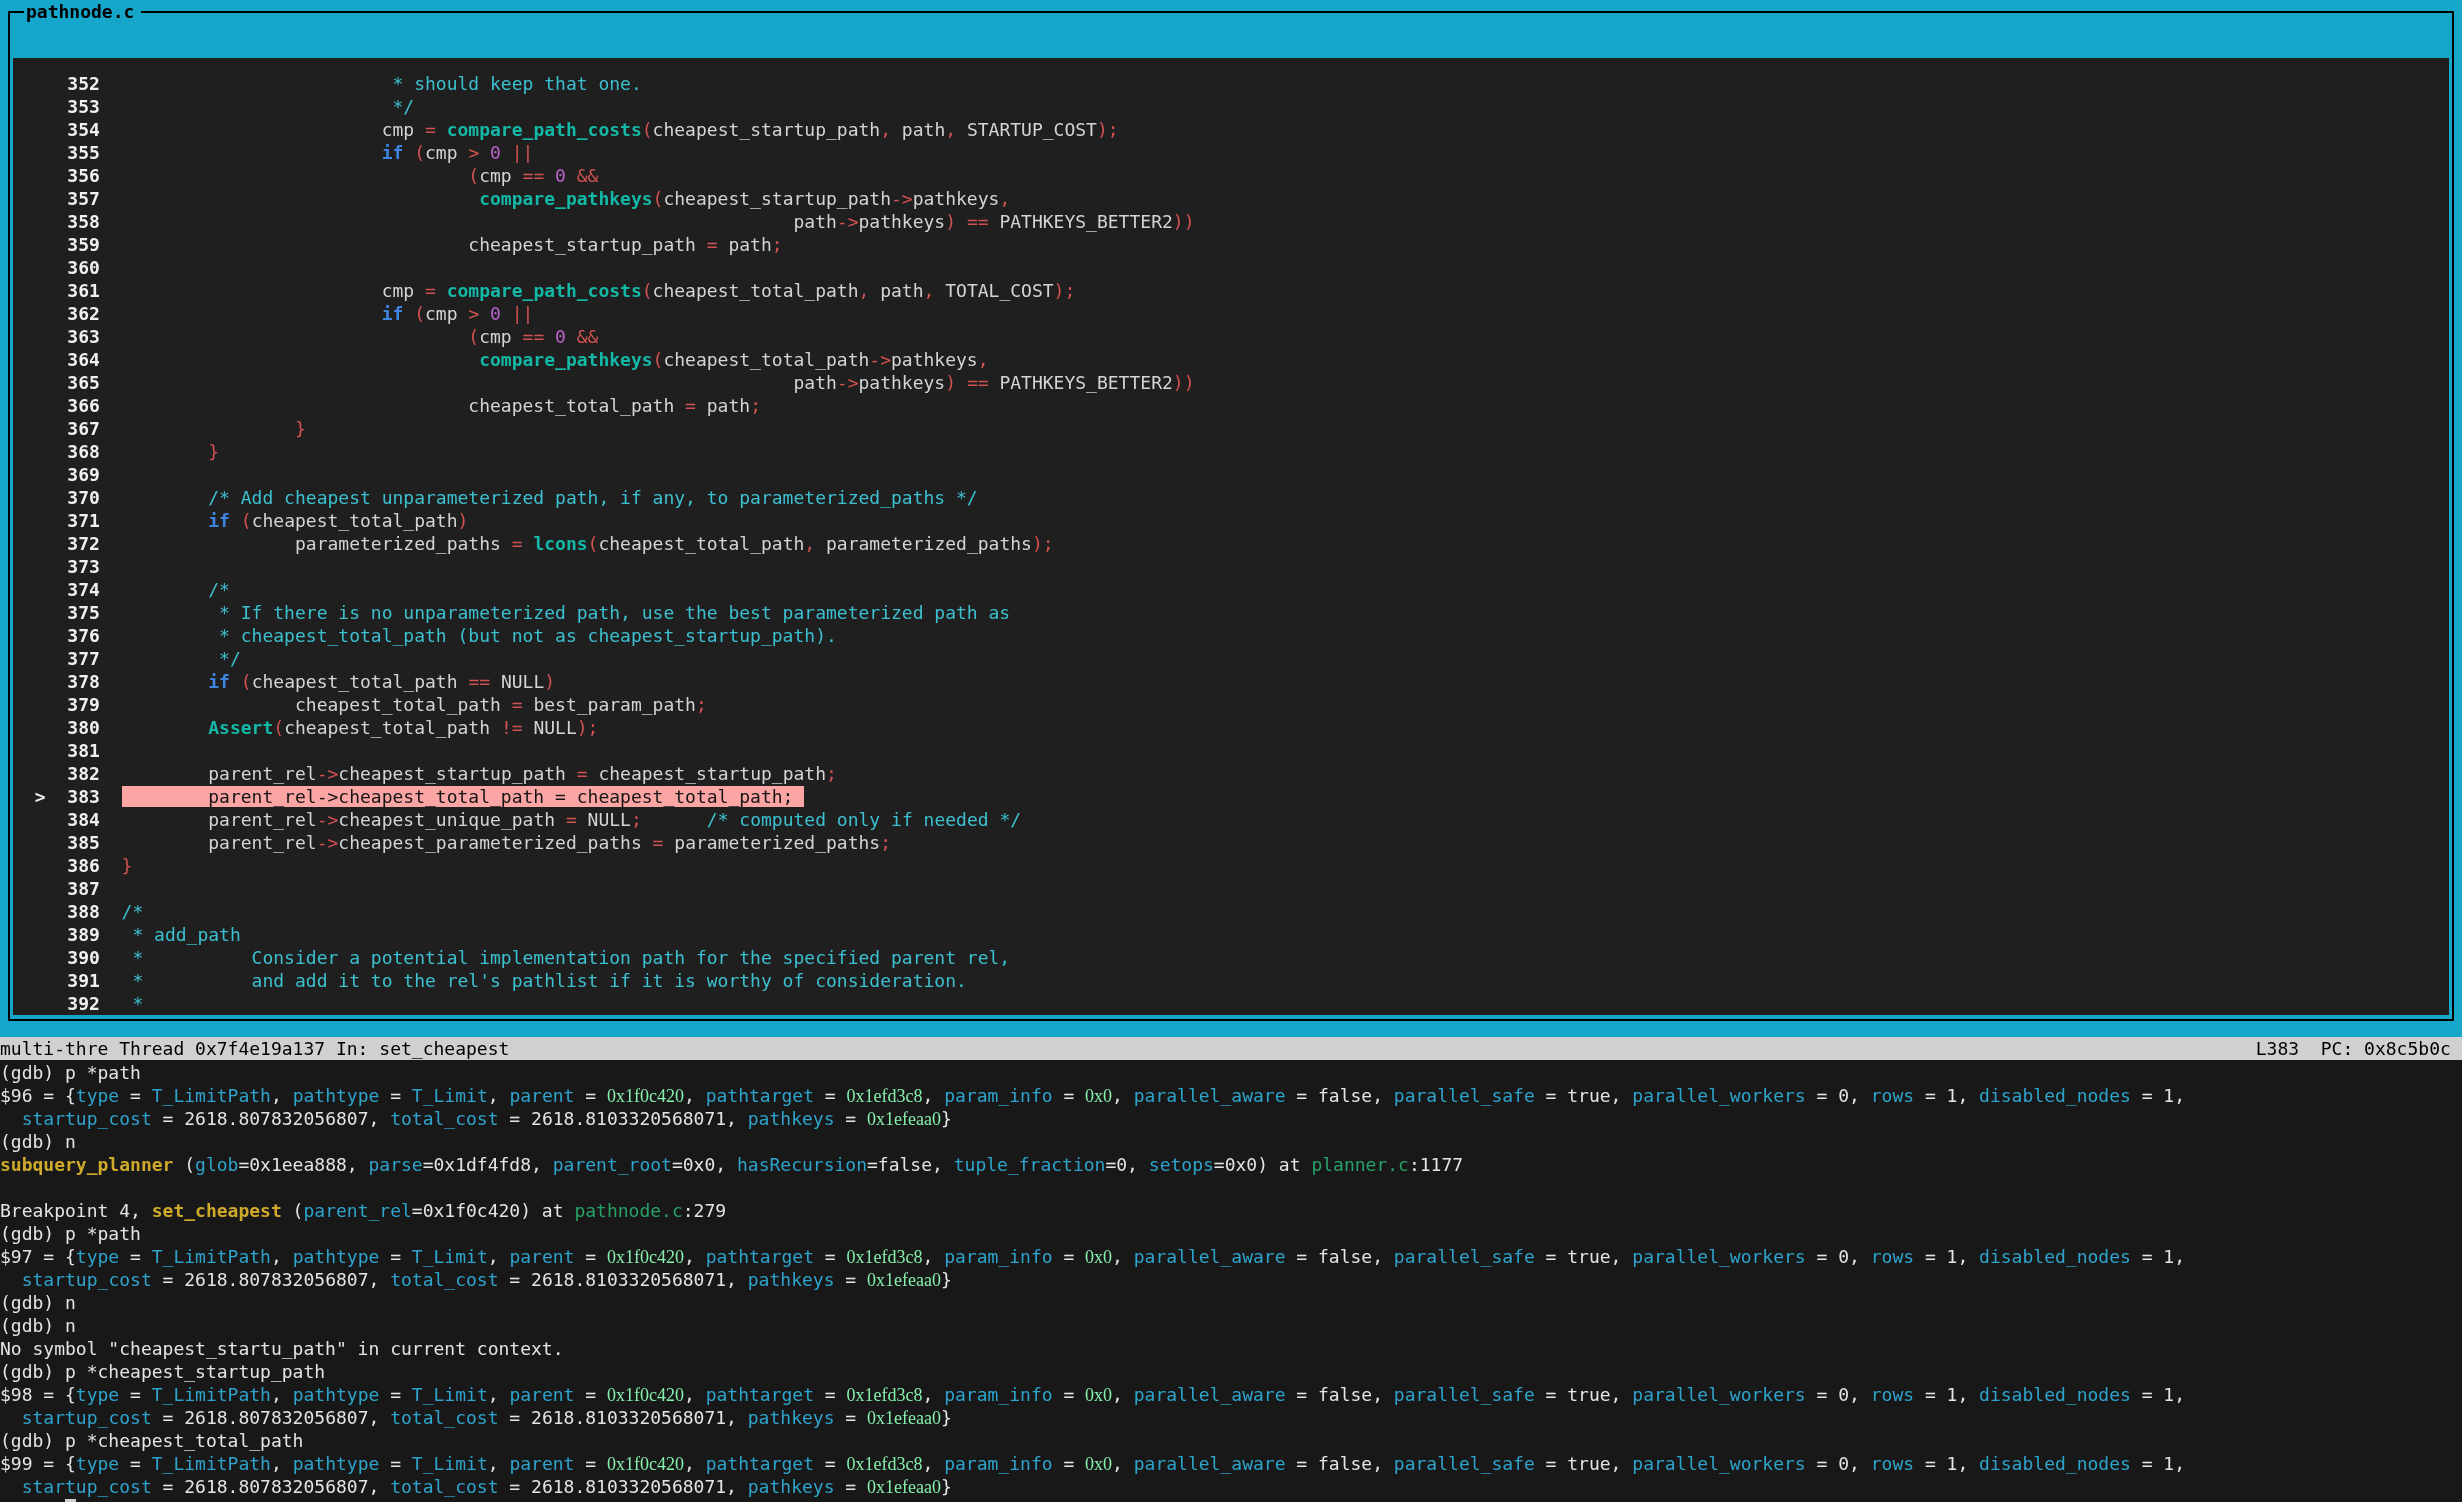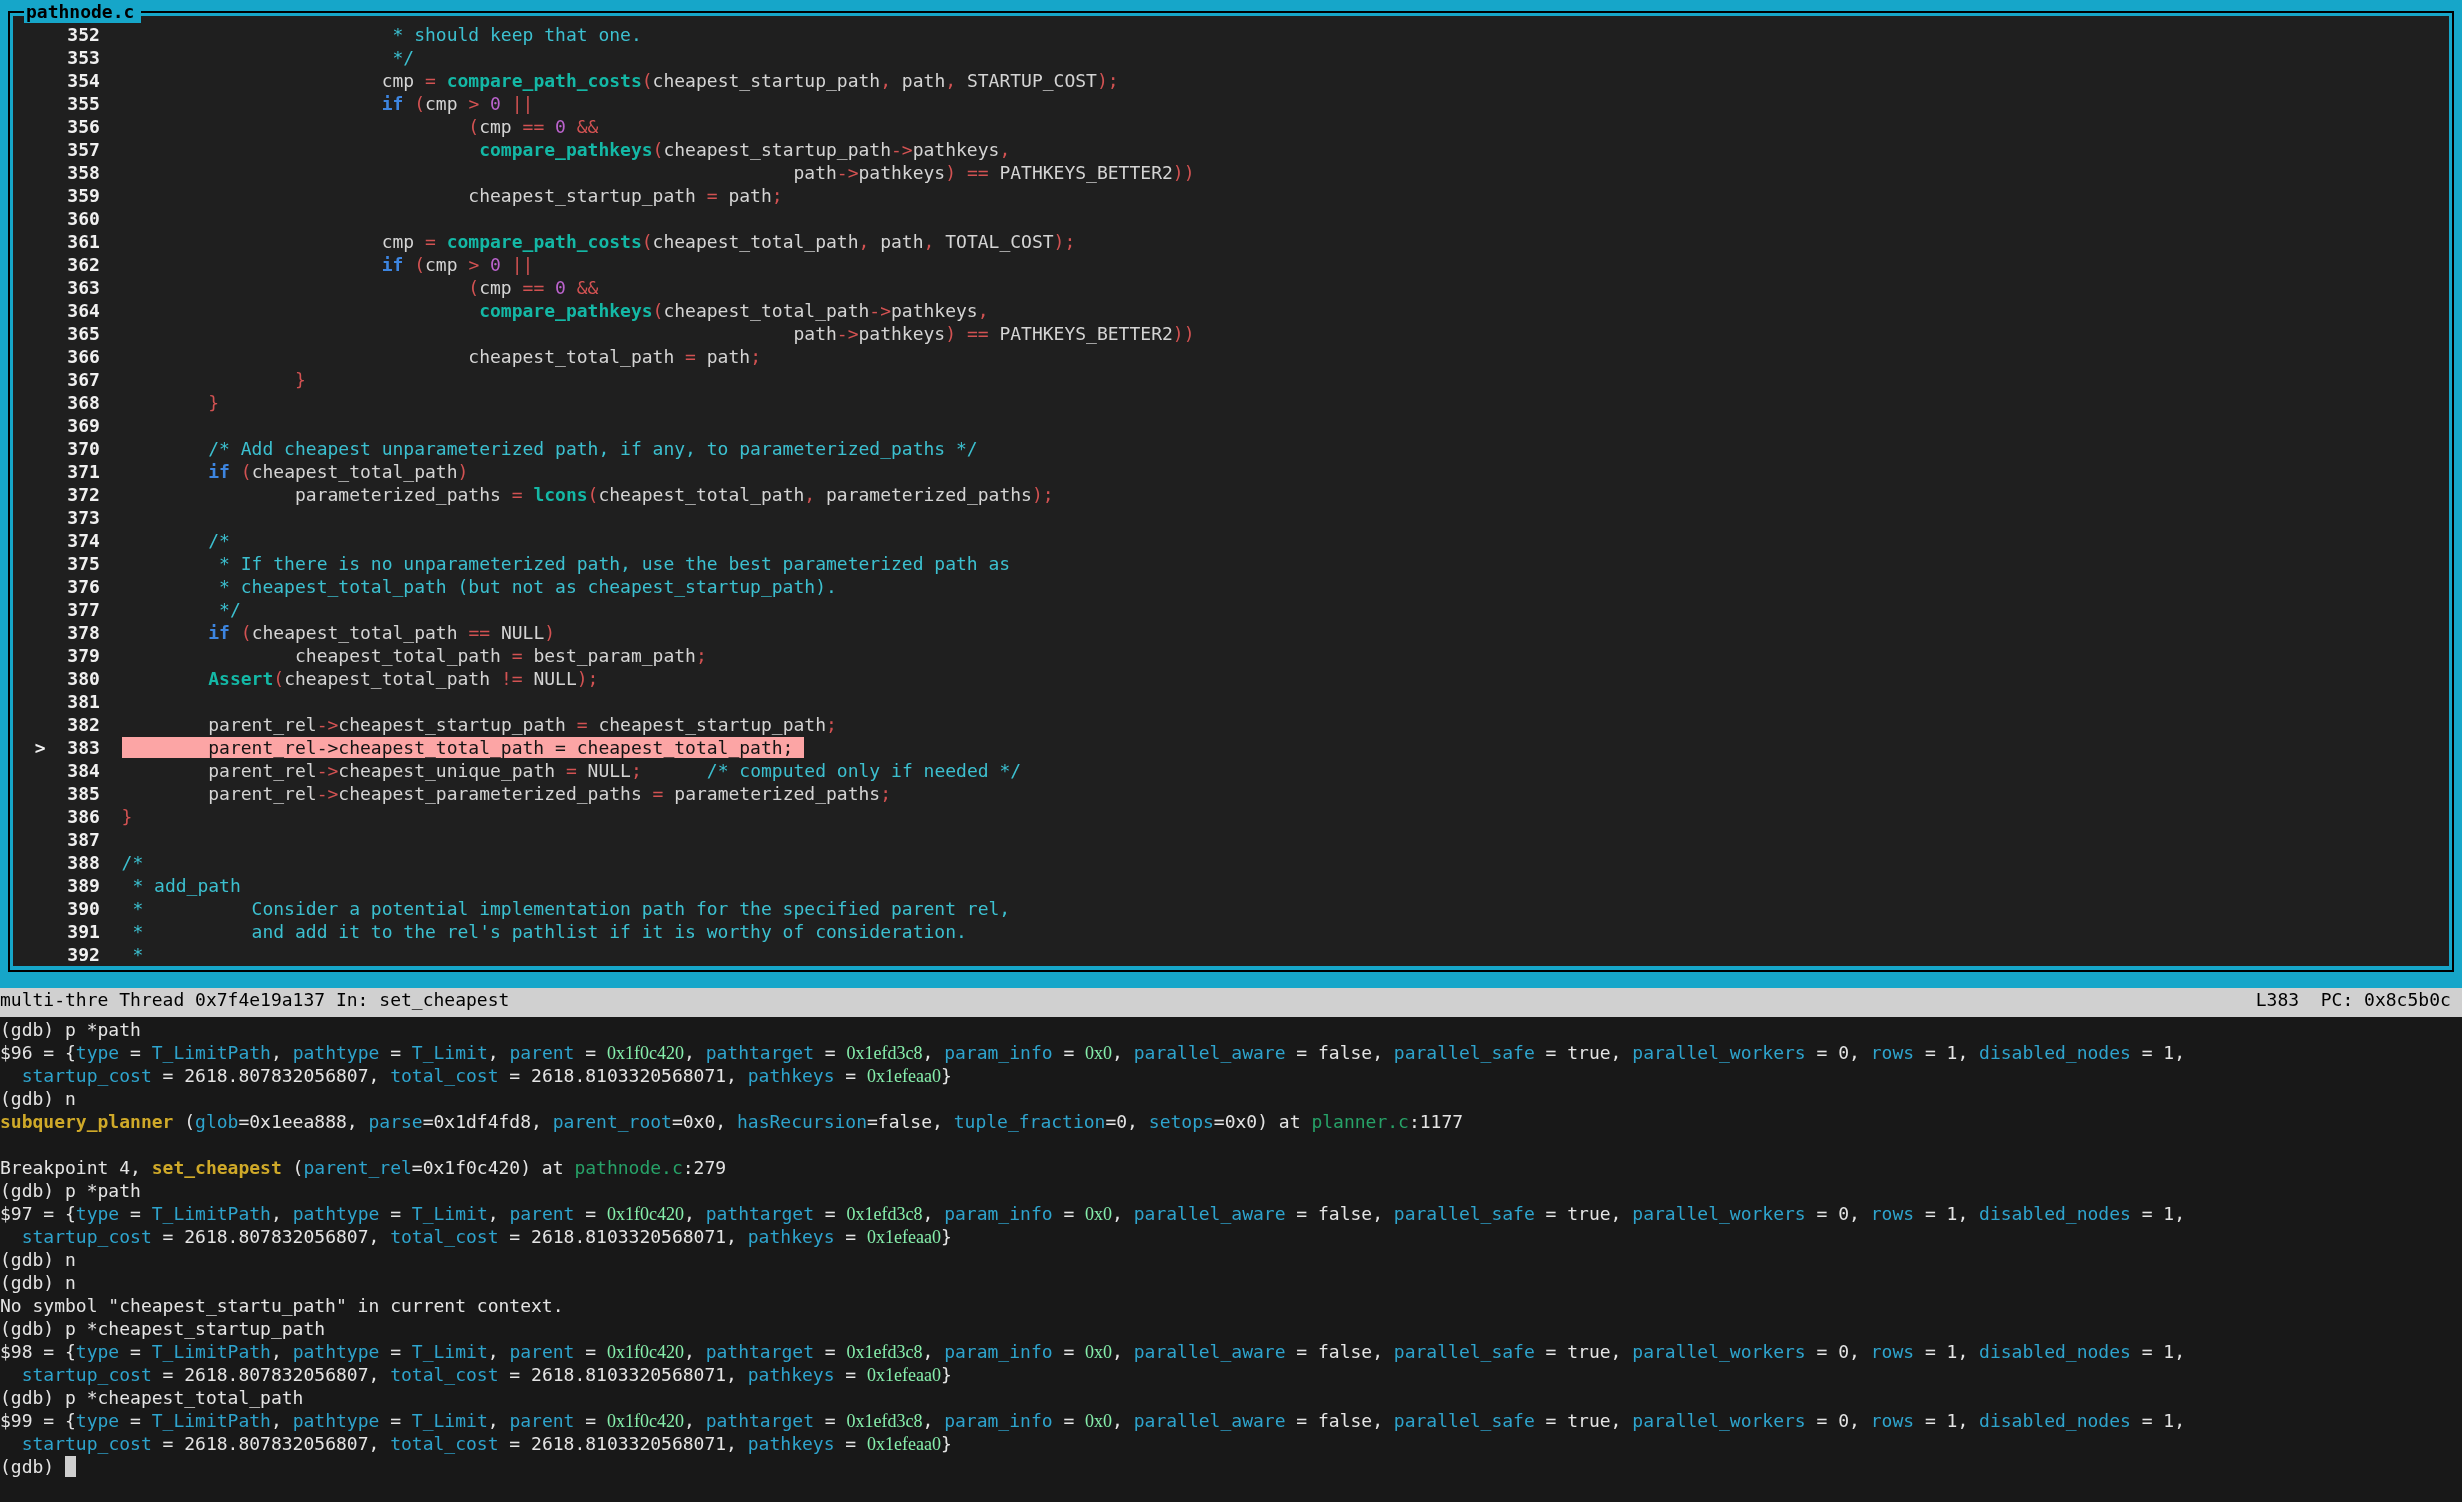--- a/index.html
+++ b/index.html
@@ -11,33 +11,33 @@
     line-height:23px;
   }
   .row { height:23px; white-space:pre; }
   
   .src-window { background:#16a6c9; padding:11.2px 8px 16px 8px; }
   .src-frame  { border:2.4px solid #000; background:#16a6c9; padding:3.2px; position:relative; }
   .src-title  {
     position:absolute; top:-13.6px; left:14.4px;
     background:#16a6c9; color:#000; font-weight:bold; padding:0 6.4px 0 1.6px;
   }
-  .src-pane { background:#1f1f1f; padding-top:7px; min-height:935px; }
+  .src-pane { background:#1f1f1f; padding-top:14px; min-height:935px;margin-top:42px; }
   .gutter { color:#f0f0f0; font-weight:bold; }
   
   .sg-t { color:#d4d4d4; }                      
   .sg-k { color:#3d85e0; font-weight:bold; }    
   .sg-f { color:#14b8a6; font-weight:bold; }    
   .sg-p { color:#d25252; }                      
   .sg-n { color:#bb63cd; }                      
   .sg-c { color:#3cc0d0; }                      
   .sg-hl{ background:#fca5a5; color:#141414; }  
   
   .statusbar {
-    height:29px; background:#d0d0d0; color:#000;
+    height:23px; background:#d0d0d0; color:#000;
     display:flex; justify-content:space-between;
     white-space:pre; padding-right:11.2px;text-align:right;
   }
   .statusbar .right span + span { margin-left:2ch;margin-top:36px; }
   
   .gdb-area { background:#181818; padding-top:1.6px; min-height:503px; }
   .sg-w  { color:#e4e4e4; }                     
   .sg-cy { color:#2ea4cd; }                     
   .sg-b  { color:#86efac;font-family:Liberation Serif, serif; }                     
   .sg-y  { color:#cfa929; font-weight:bold; }   

